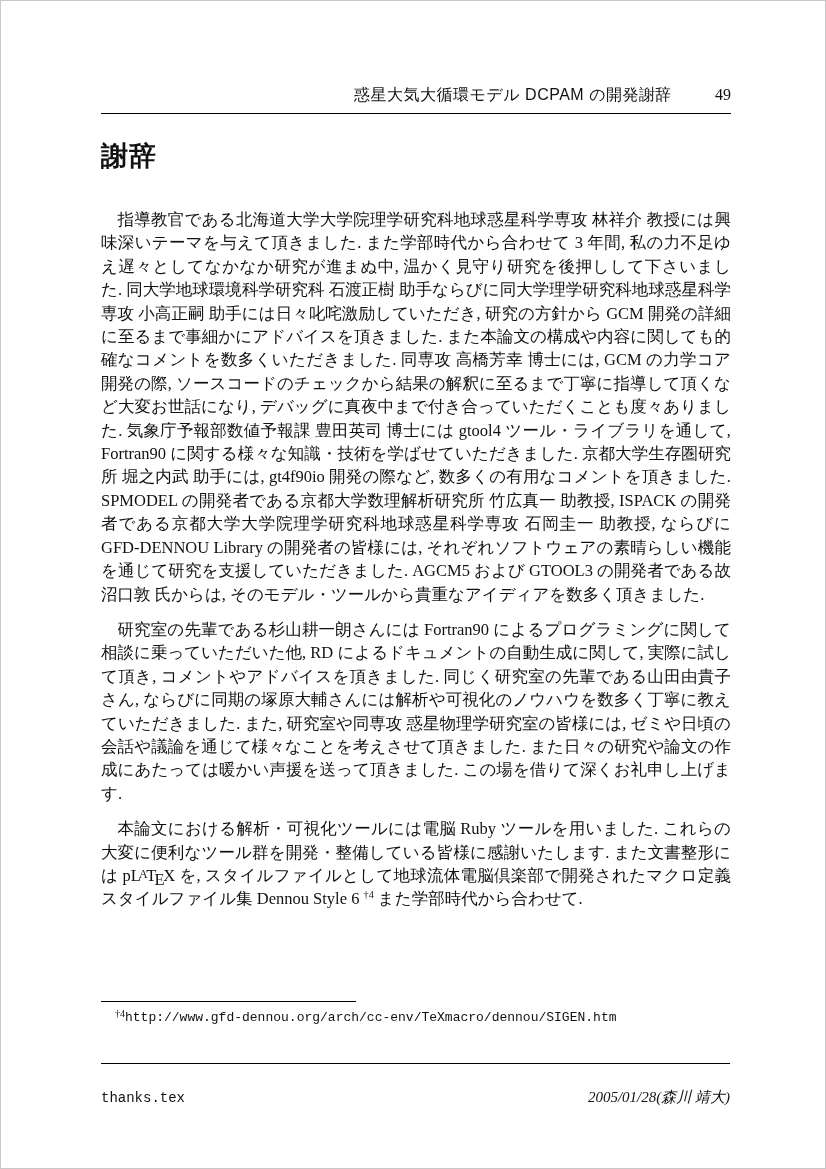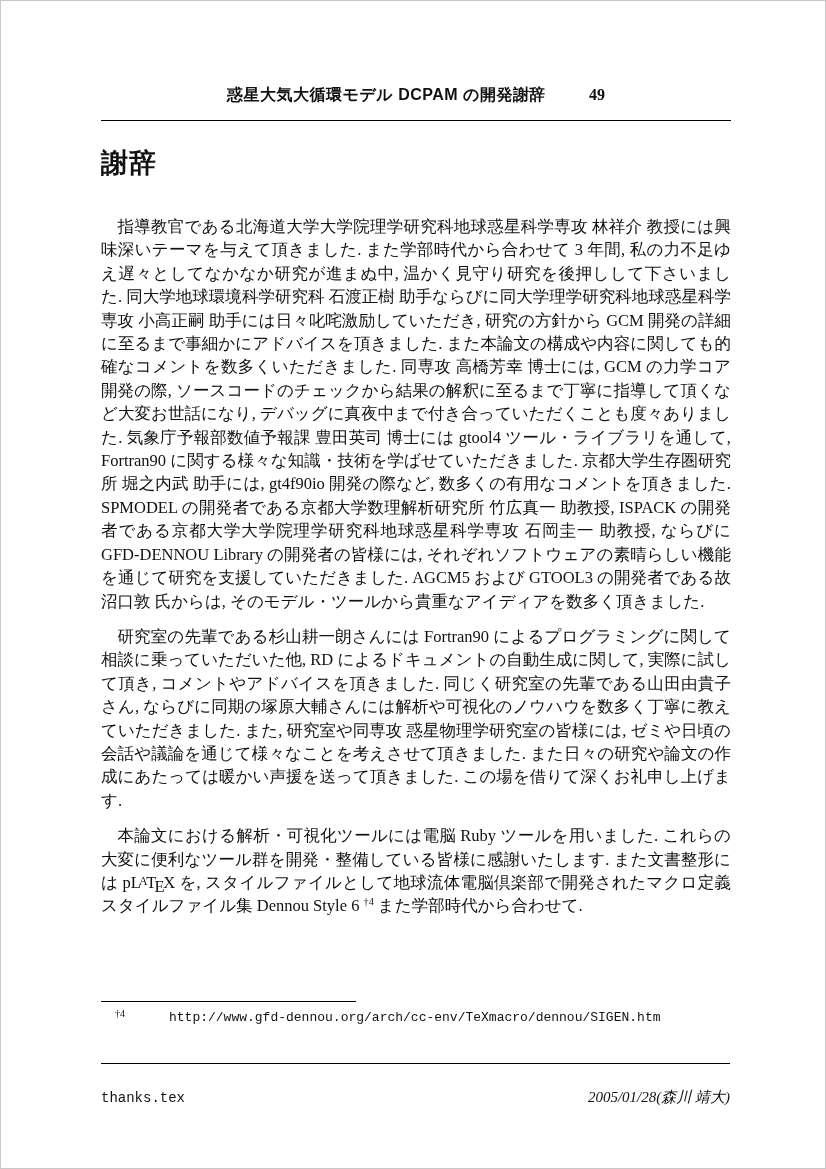--- a/index.html
+++ b/index.html
@@ -19,25 +19,25 @@
     overflow: hidden;
   }
   .content {
     position: absolute;
     left: 100px;
     top: 84px;
     width: 630px;
   }
   .page-header {
     display: flex;
-    justify-content: center;
+    justify-content: flex-end;
     align-items: baseline;
-    font-weight: bold;
+    font-weight: normal;
     font-size: 16px;
-    padding-bottom: 14px;
+    padding-bottom: 7px;
     border-bottom: 1.5px solid #000000;
   }
   .page-header .doc-title {
     font-family: "Liberation Sans", sans-serif;
     letter-spacing: 0.5px;
   }
   .page-header .right-group { white-space: nowrap; }
   .page-header .section-name {
     font-family: "Liberation Sans", sans-serif;
   }
@@ -94,21 +94,20 @@
     margin-bottom: 6px;
   }
   .footnote-line {
     font-size: 13px;
     line-height: 17px;
     padding-left: 14px;
   }
   .footnote-line .fn-url {
     font-family: "Liberation Mono", monospace;
     letter-spacing: 0;
-    margin-left: 44px;
   }
   .footnote-line sup.fn-marker2 {
     font-size: 10px;
     vertical-align: 0.45em;
     line-height: 0;
     font-family: "Liberation Serif", serif;
   }
   .page-footer {
     position: absolute;
     left: 100px;

